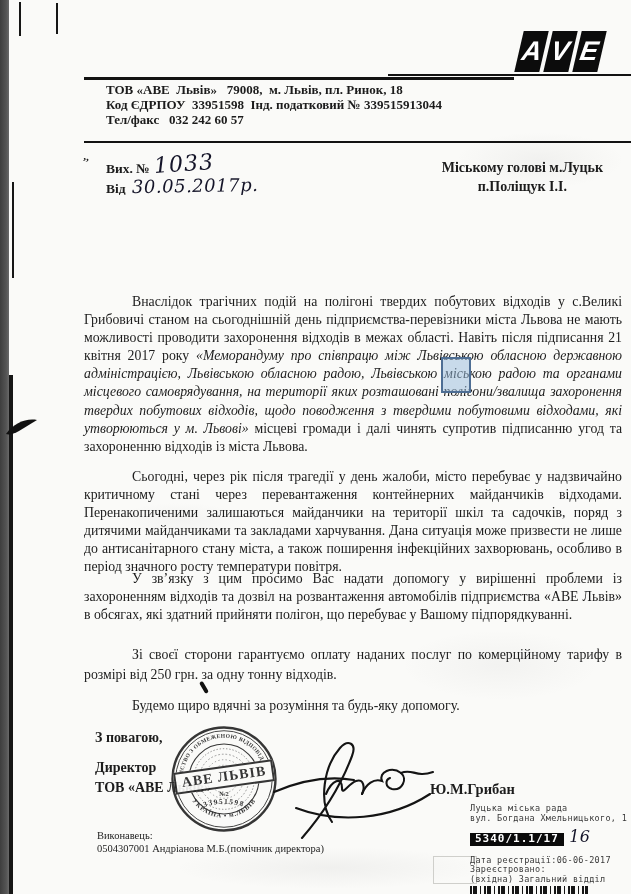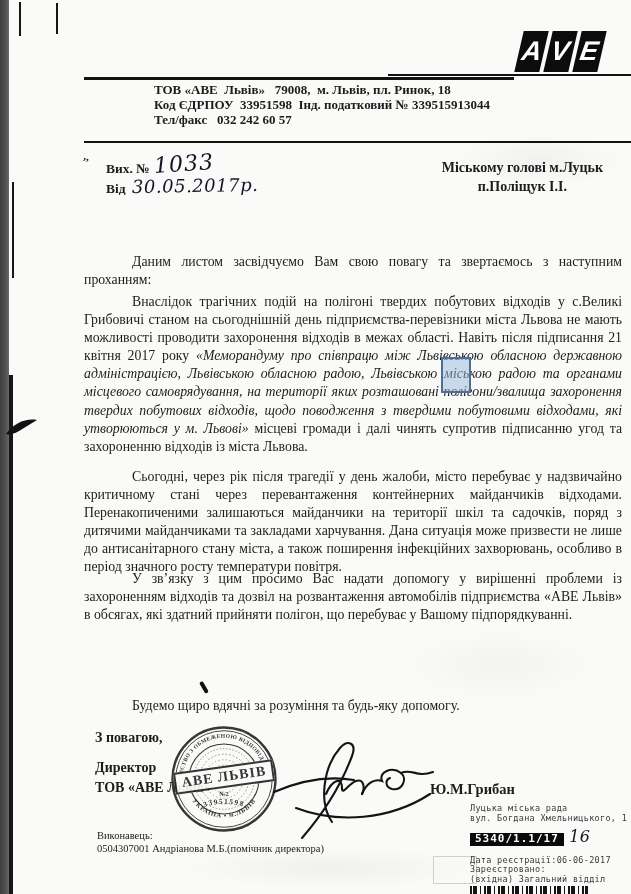--- a/index.html
+++ b/index.html
@@ -9,21 +9,21 @@
           radial-gradient(ellipse 120px 40px at 540px 160px, rgba(120,120,120,.07), transparent 70%),
           radial-gradient(ellipse 140px 50px at 500px 665px, rgba(120,120,120,.06), transparent 70%),
           radial-gradient(ellipse 220px 30px at 330px 868px, rgba(120,120,120,.08), transparent 70%),
           radial-gradient(ellipse 90px 25px at 180px 520px, rgba(120,120,120,.05), transparent 70%);}
   .abs{position:absolute;}
   
   .scan-band{left:0;top:0;width:9px;height:894px;background:linear-gradient(90deg,#3e3e3e,#555 70%,#6a6a6a);}
   .vline{background:#161616;}
   
   .rule{background:#121212;}
-  .hline{font-weight:bold;font-size:13px;line-height:15px;white-space:pre-wrap;margin-left:48px;}
+  .hline{font-weight:bold;font-size:13px;line-height:15px;white-space:pre-wrap;}
   .logo{display:flex;gap:4px;}
   .logo-tile{width:25px;height:41px;background:#0c0c0c;transform:skewX(-13deg);
              display:flex;align-items:center;justify-content:center;}
   .logo-tile span{color:#fff;font-family:"Liberation Sans",sans-serif;font-weight:bold;
                   font-style:italic;font-size:27px;transform:skewX(4deg);}
   .bold{font-weight:bold;}
   .hand{font-family:"DejaVu Serif",serif;font-style:italic;color:#141428;}
   
   .para{left:84px;width:538px;text-align:justify;font-size:13.8px;line-height:18.1px;
         text-indent:48px;}
@@ -92,24 +92,24 @@
   <div class="abs hand" style="left:154px;top:151px;font-size:22px;transform:rotate(-4deg);letter-spacing:1px;">1033</div>
   <div class="abs bold" style="left:106px;top:181px;font-size:13.5px;">Від</div>
   <div class="abs hand" style="left:132px;top:175px;font-size:18px;transform:rotate(-1deg);letter-spacing:.5px;">30.05.2017р.</div>
 
   <div class="abs" style="right:28px;top:158px;text-align:center;font-weight:bold;font-size:14px;line-height:19px;">
     <div>Міському голові м.Луцьк</div>
     <div>п.Поліщук І.І.</div>
   </div>
 
 
-  <div class="abs para" style="top:253px;">Даним листом засвідчуємо Вам свою повагу та звертаємось з наступним проханням:</div>
   <div class="abs para" style="top:293px;"><span>Внаслідок трагічних подій на полігоні твердих побутових відходів у с.Великі Грибовичі станом на сьогоднішній день підприємства-перевізники міста Львова не мають можливості проводити захоронення відходів в межах області. Навіть після підписання 21 квітня 2017 року </span><span class="ital">«Меморандуму про співпрацю між Львівською обласною державною адміністрацією, Львівською обласною радою, Львівською міською радою та органами місцевого самоврядування, на території яких розташовані полігони/звалища захоронення твердих побутових відходів, щодо поводження з твердими побутовими відходами, які утворюються у м. Львові»</span><span> місцеві громади  і далі чинять супротив підписанню угод та захороненню відходів із міста Львова.</span></div>
   <div class="abs para" style="top:468px;">Сьогодні, через рік після трагедії у день жалоби, місто перебуває у надзвичайно критичному стані через перевантаження контейнерних майданчиків відходами. Перенакопиченими залишаються майданчики на території шкіл та садочків, поряд з дитячими майданчиками та закладами харчування. Дана ситуація може призвести не лише до антисанітарного стану міста, а також поширення інфекційних захворювань, особливо в період значного росту температури повітря.</div>
   <div class="abs para" style="top:570px;">У зв’язку з цим просимо Вас надати допомогу у вирішенні проблеми із захороненням відходів та дозвіл на розвантаження автомобілів підприємства «АВЕ Львів» в обсягах, які здатний прийняти полігон, що перебуває у Вашому підпорядкуванні.</div>
+  <div class="abs para" style="top:645px;line-height:19.5px;">Зі своєї сторони гарантуємо оплату наданих послуг по комерційному тарифу в розмірі від 250 грн. за одну тонну відходів.</div>
   <div class="abs para" style="top:697px;">Будемо щиро вдячні за розуміння та будь-яку  допомогу.</div>
   <div class="abs tick"></div>
 
   <div class="abs bold" style="left:95px;top:730px;font-size:14px;">З повагою,</div>
   <div class="abs bold" style="left:95px;top:760px;font-size:14px;">Директор</div>
   <div class="abs bold" style="left:95px;top:780px;font-size:14px;">ТОВ «АВЕ Львів»</div>
   <div class="abs bold" style="left:430px;top:781px;font-size:14.5px;">Ю.М.Грибан</div>
 
   <div class="abs stamp">
     <svg viewBox="0 0 124 124">

